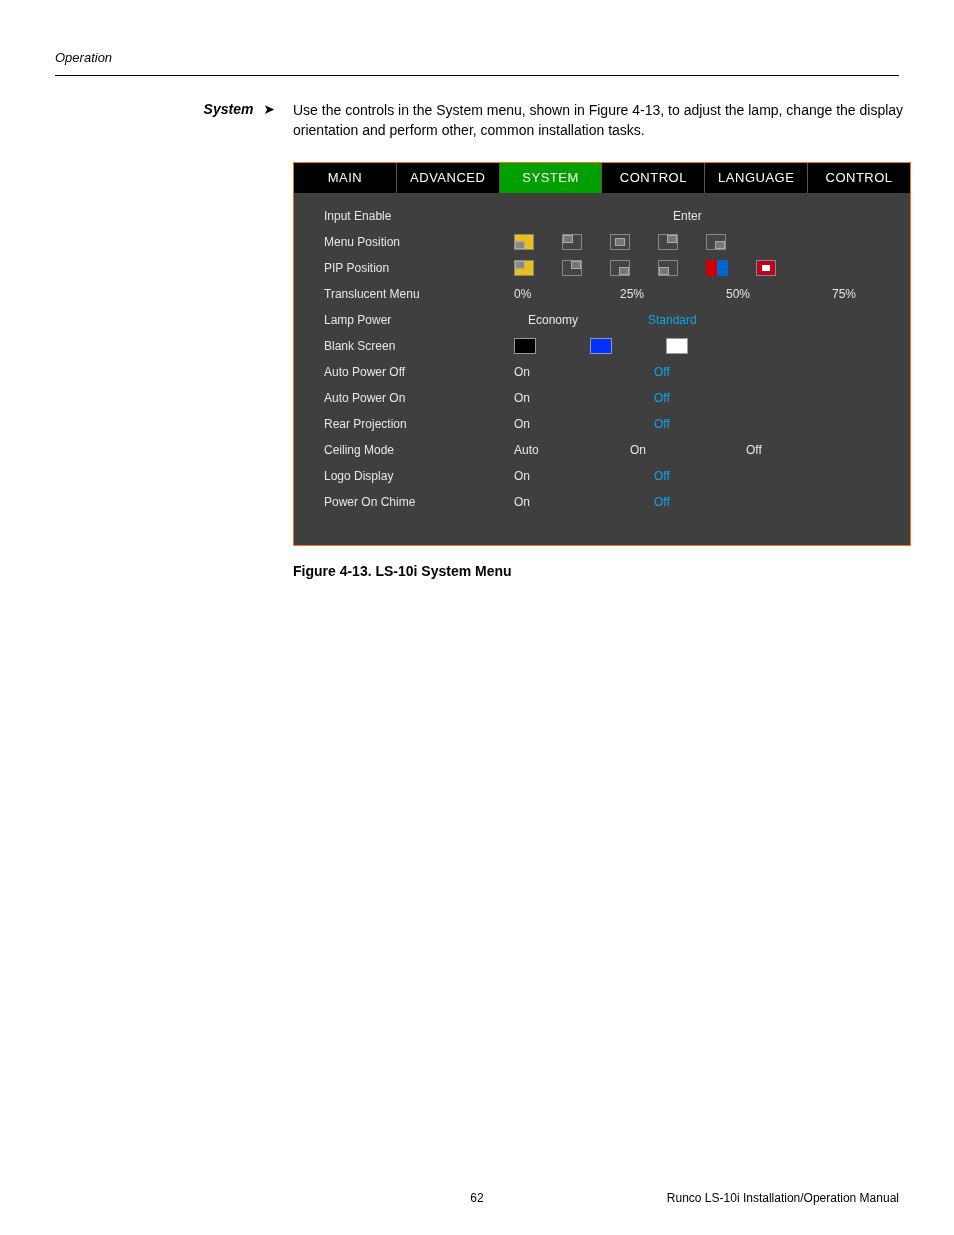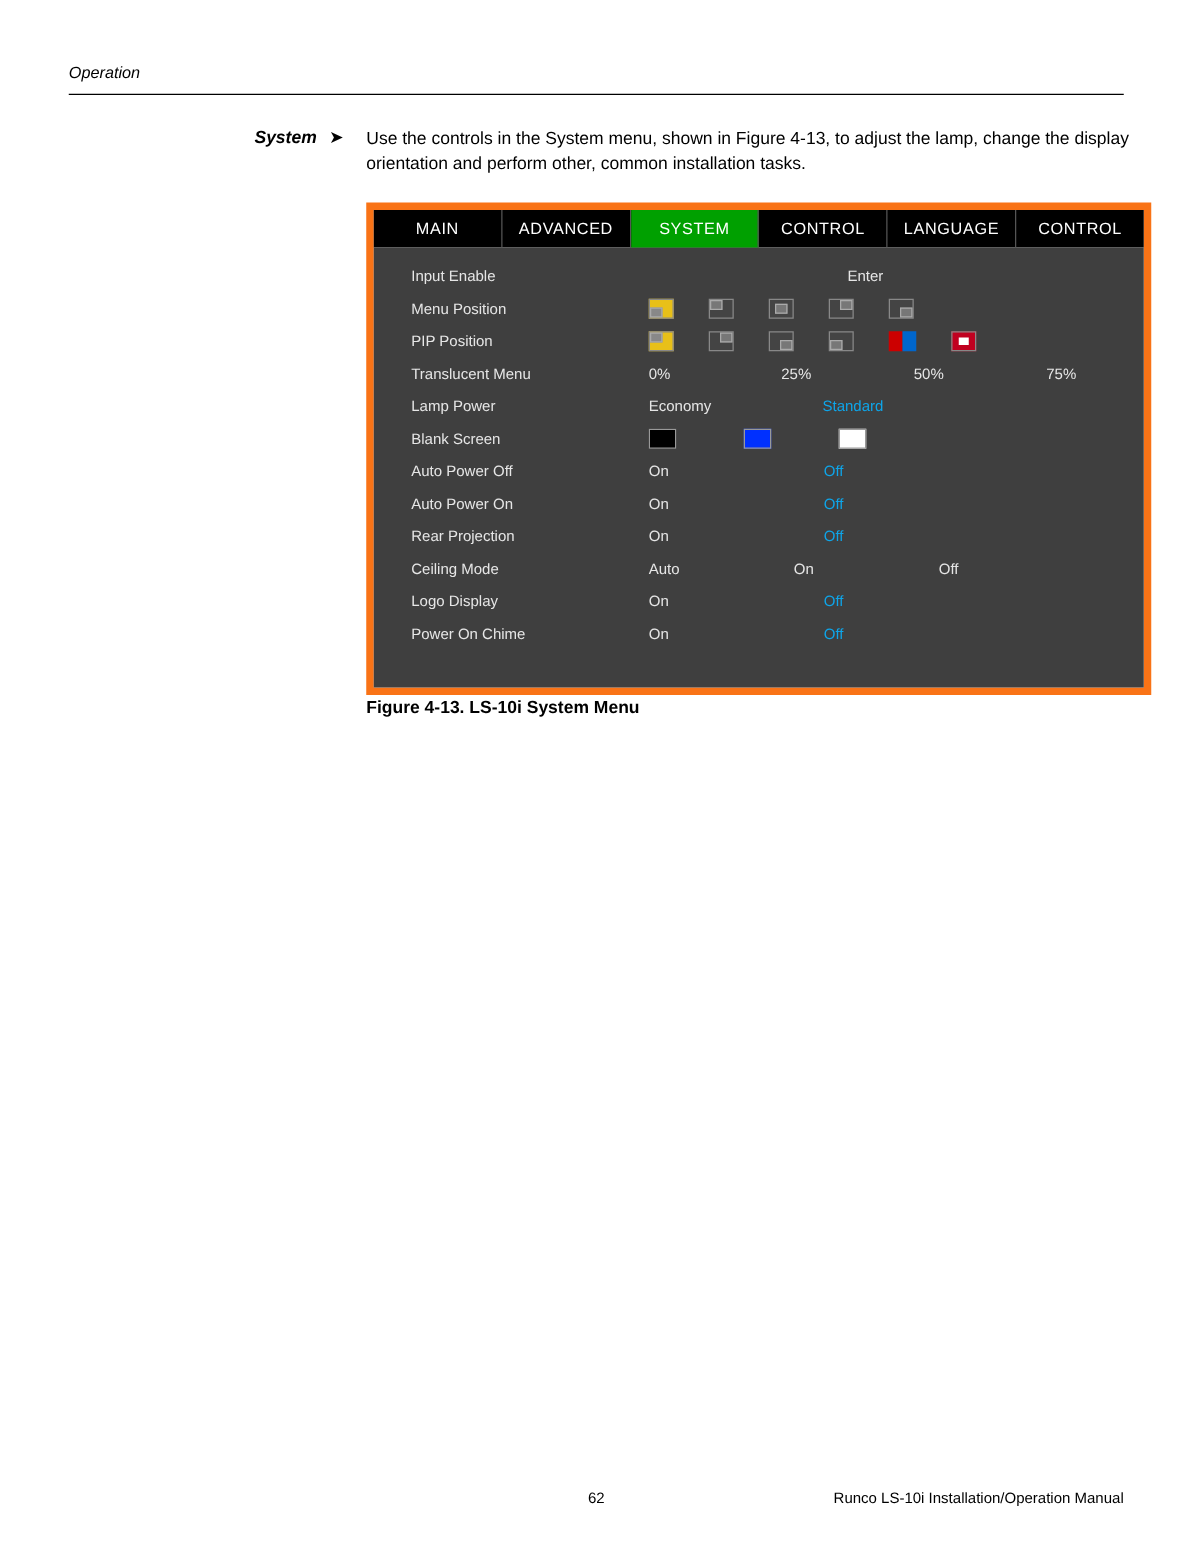--- a/index.html
+++ b/index.html
@@ -37,21 +37,21 @@
     font-weight: normal;
     margin-left: 6px;
   }
   .right-col {
     flex: 1;
     font-size: 14px;
     line-height: 1.4;
   }
   .figure {
     margin-top: 22px;
-    border: 6px solid #f97316;
+    border: 1px solid #f97316;
   }
   .tabs {
     display: flex;
     background: #000;
     color: #fff;
     font-size: 13px;
   }
   .tab {
     flex: 1;
     text-align: center;
@@ -134,20 +134,21 @@
     width: 0; height: 0;
     vertical-align: middle;
   }
   .tri-left { border-top:5px solid transparent; border-bottom:5px solid transparent; border-right:7px solid #fff; }
   .tri-right { border-top:5px solid transparent; border-bottom:5px solid transparent; border-left:7px solid #fff; }
   .tri-up { border-left:5px solid transparent; border-right:5px solid transparent; border-bottom:7px solid #fff; }
   .tri-down { border-left:5px solid transparent; border-right:5px solid transparent; border-top:7px solid #fff; }
   .caption {
     font-weight: bold;
     font-size: 14px;
+    margin-top: 16px;
   }
   .footer {
     position: fixed;
     bottom: 30px;
     left: 55px;
     right: 55px;
     display: flex;
     font-size: 12px;
   }
   .footer .pn { flex: 1; text-align: center; }
@@ -237,21 +238,21 @@
           <div class="opts" id="opts-translucent">
               <span class="opt">0%</span>
               <span class="opt">25%</span>
               <span class="opt">50%</span>
               <span class="opt">75%</span>
             </div>
         </div>
 
         <div class="menu-row">
           <div class="label">Lamp Power</div>
-          <div class="opts" id="opts-lamp" style="gap:79px;">
+          <div class="opts" id="opts-lamp" style="gap:60px;margin-left:14px;">
               <span class="opt">Economy</span>
               <span class="opt sel">Standard</span>
             </div>
         </div>
 
         <div class="menu-row">
           <div class="label">Blank Screen</div>
           <div class="opts" id="opts-blank" style="gap:54px;">
               <span class="swatch" style="background: rgb(0, 0, 0);"></span>
               <span class="swatch" style="background: rgb(0, 48, 255);"></span>

